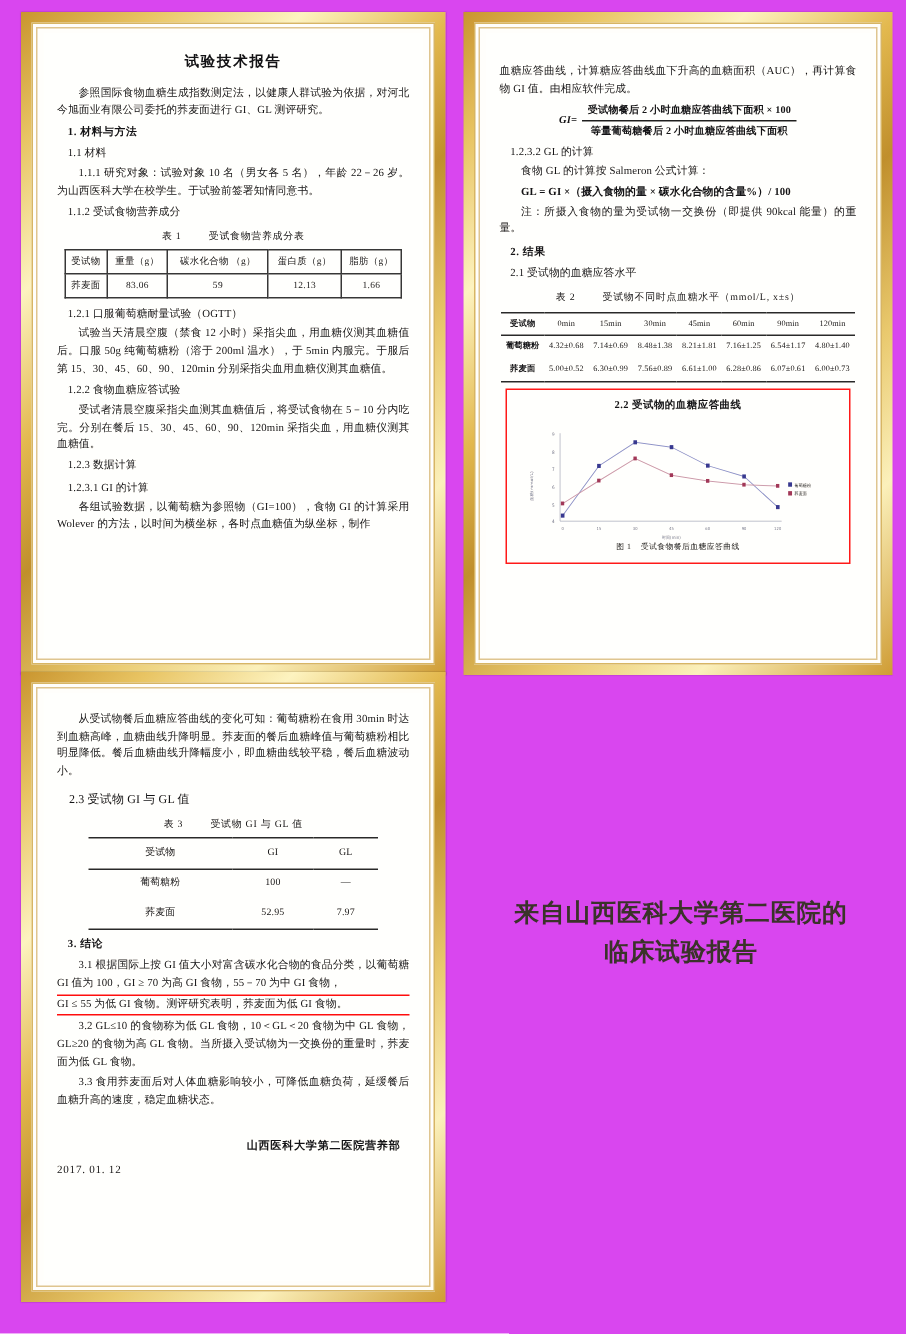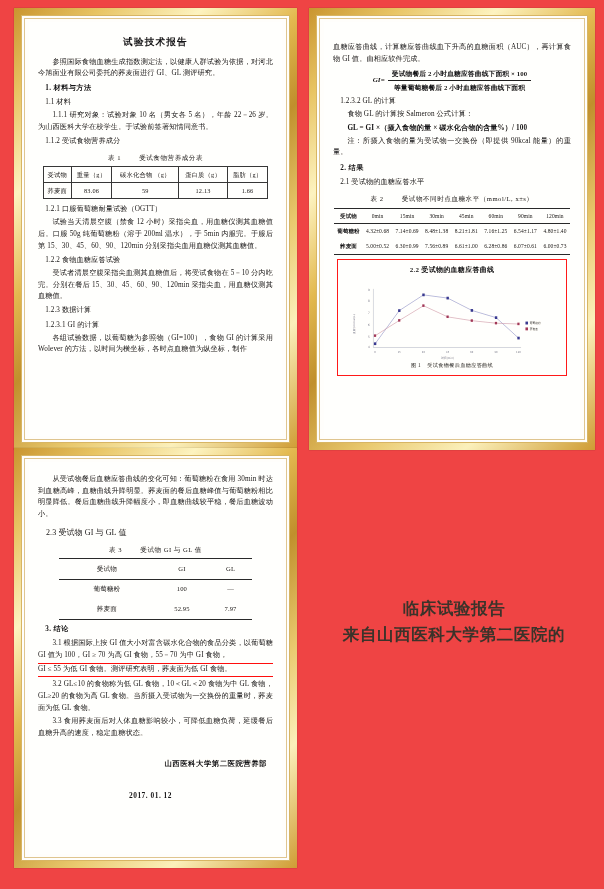--- a/index.html
+++ b/index.html
@@ -2,21 +2,21 @@
 <html><head>
 <meta charset="utf-8">
 <style>
   html, body {
     margin: 0; padding: 0;
     width: 604px; height: 889px;
     background: #ffffff;
     font-family: "Liberation Serif", "DejaVu Serif", serif;
     overflow: hidden;
   }
-  #root { position: relative; width: 604px; height: 889px; background:#ef4444; }
+  #root { position: relative; width: 604px; height: 889px; background:#d946ef; }
 
   
   .frame {
     position: absolute;
     box-sizing: border-box;
     padding: 7px;
     background:
       linear-gradient(135deg,#c9952f 0%, #e8c463 12%, #fdf3c0 26%, #e3b94f 40%,
                       #c08f2c 52%, #e9c96e 68%, #fbf0bb 82%, #cf9c34 100%);
     box-shadow: 0 0 1px rgba(0,0,0,.35);
@@ -115,21 +115,21 @@
     border-bottom:1.1px solid #ff1111;
     padding:0.5px 0;
   }
 
   
   .chart-wrap{ position:relative; width:100%; height:86px; margin-top:4px;}
   .chart-cap{ text-align:center; font-size:5.2px; margin-top:-6px; letter-spacing:.3px; color:#222;}
 
   
   .sig{ text-align:right; margin-top:18px; font-weight:bold; font-size:7.4px; letter-spacing:.5px; padding-right:6px;}
-  .sig2{ text-align:center; margin-top:20px; font-weight:bold; font-size:7.4px; letter-spacing:.5px; padding-right:10px;}
+  .sig2{ text-align:left; margin-top:4px; font-weight:normal; font-size:7.4px; letter-spacing:.5px; padding-right:10px;}
 
   
   .formula{ display:flex; align-items:center; justify-content:center; margin:3px 0 3px 0; }
   .formula .lhs{ font-style:italic; font-weight:bold; margin-right:3px; font-size:7px;}
   .formula .frac{ display:inline-block; text-align:center; }
   .formula .num{ border-bottom:0.9px solid #222; padding:0 4px 1px 4px; font-weight:bold; font-size:6.8px;}
   .formula .den{ padding:1px 4px 0 4px; font-weight:bold; font-size:6.8px;}
 
   
   .caption-block{
@@ -380,17 +380,17 @@
         <p class="ind" style="margin-top:2px;">3.3  食用荞麦面后对人体血糖影响较小，可降低血糖负荷，延缓餐后血糖升高的速度，稳定血糖状态。</p>
 
         <div class="sig">山西医科大学第二医院营养部</div>
         <div class="sig2">2017. 01. 12</div>
 
       </div>
     </div>
   </div>
 
   <div class="caption-block">
+    <div>来自山西医科大学第二医院的</div>
     <div>临床试验报告</div>
-    <div>来自山西医科大学第二医院的</div>
   </div>
 
 </div>
 
 </body></html>

